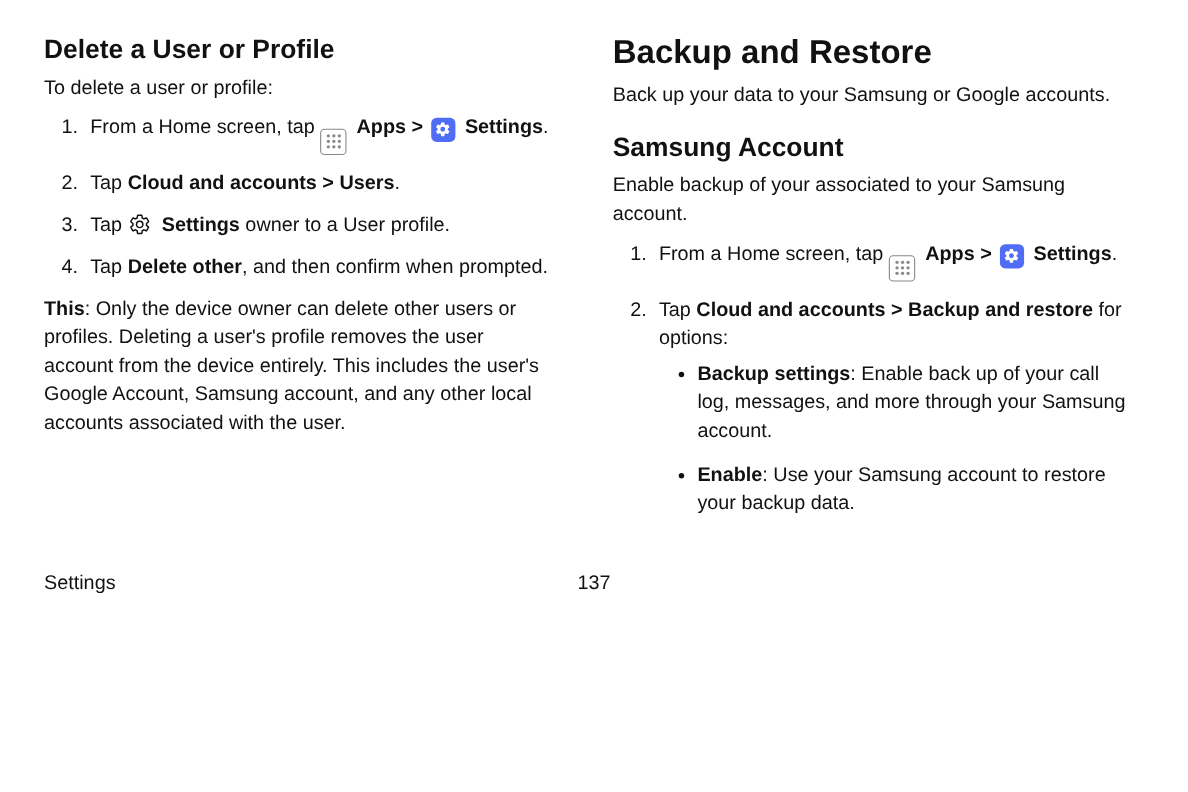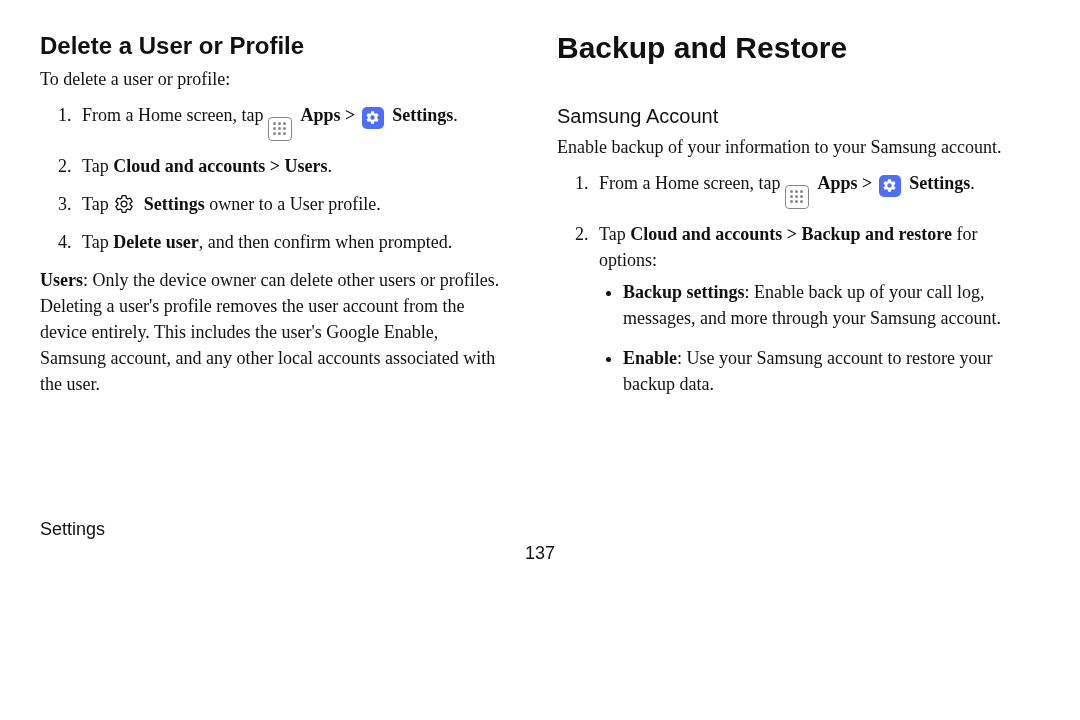--- a/index.html
+++ b/index.html
@@ -24,41 +24,40 @@
     font-size: 24px;
     font-weight: 700;
     margin: 2px 0 6px 0;
   }
   .h-main {
     font-size: 30px;
     font-weight: 700;
     margin: 1px 0 8px 0;
   }
   .h-samsung {
-    font-size: 20px;
-    font-weight: 400;
-    margin: 40px 0 6px 0;
+    font-size: 24px;
+    font-weight: 700;
+    margin: 22px 0 6px 0;
   }
   p, li {
     font-size: 18px;
     line-height: 1.45;
     margin: 0 0 10px 0;
-    font-family: Liberation Serif, serif;
   }
   ol {
     margin: 8px 0 10px 0;
     padding-left: 36px;
   }
   ol > li { padding-left: 6px; margin-bottom: 12px; }
   ul.disc {
     list-style: disc;
     margin: 6px 0 0 24px;
     padding: 0;
   }
-  ul.disc > li { margin-bottom: 14px; }
+  ul.disc > li { margin-bottom: 14px; margin-left: 11px; }
   .b { font-weight: 700; }
   .chev { font-weight: 700; }
   .icon-box {
     display: inline-flex;
     align-items: center;
     vertical-align: -4px;
   }
   .apps-icon-rect {
     width: 22px; height: 22px;
     border: 1px solid #888;
@@ -96,21 +95,21 @@
   }
   .settings-outline svg { width: 20px; height: 20px; }
   .footer {
     position: absolute;
     left: 40px; right: 40px; bottom: 24px;
     display: flex; justify-content: space-between;
     font-size: 18px;
   }
   .footer .center {
     position: absolute;
-    left: 50%; transform: translateX(-50%); margin-top: 24px;
+    left: 50%; transform: translateX(-50%);
   }
 </style>
 </head>
 <body>
 
 <div class="page">
 
   <div class="column">
     <div class="h-sub">Delete a User or Profile</div>
     <p>To delete a user or profile:</p>
@@ -150,34 +149,35 @@
       <li>
         <span>Tap </span>
         <span class="icon-box settings-outline">
           <svg viewBox="0 0 24 24">
               <path fill="none" stroke="#111" stroke-width="1.6" d="M19.4 13a7.5 7.5 0 0 0 .06-1 7.5 7.5 0 0 0-.06-1l2.1-1.65a.5.5 0 0 0 .12-.64l-2-3.46a.5.5 0 0 0-.61-.22l-2.49 1a7.3 7.3 0 0 0-1.73-1l-.38-2.65A.5.5 0 0 0 13.9 2h-3.8a.5.5 0 0 0-.49.42L9.23 5.07a7.3 7.3 0 0 0-1.73 1l-2.49-1a.5.5 0 0 0-.61.22l-2 3.46a.5.5 0 0 0 .12.64L4.62 11a7.5 7.5 0 0 0-.06 1 7.5 7.5 0 0 0 .06 1l-2.1 1.65a.5.5 0 0 0-.12.64l2 3.46a.5.5 0 0 0 .61.22l2.49-1a7.3 7.3 0 0 0 1.73 1l.38 2.65a.5.5 0 0 0 .49.42h3.8a.5.5 0 0 0 .49-.42l.38-2.65a7.3 7.3 0 0 0 1.73-1l2.49 1a.5.5 0 0 0 .61-.22l2-3.46a.5.5 0 0 0-.12-.64ZM12 15.5A3.5 3.5 0 1 1 15.5 12 3.5 3.5 0 0 1 12 15.5Z"></path>
             </svg>
         </span>
         <span class="b">Settings</span><span> owner to a User profile.</span>
       </li>
       <li>
-        <span>Tap </span><span class="b">Delete user</span><span>, and then confirm when prompted.</span>
+        <span>Tap </span><span class="b">Delete other</span><span>, and then confirm when prompted.</span>
       </li>
     </ol>
 
     <p>
-      <span class="b">Users</span><span>: Only the device owner can delete other users or profiles. Deleting a user's profile removes the user account from the device entirely. This includes the user's Google Enable, Samsung account, and any other local accounts associated with the user.</span>
+      <span class="b">This</span><span>: Only the device owner can delete other users or profiles. Deleting a user's profile removes the user account from the device entirely. This includes the user's Google Account, Samsung account, and any other local accounts associated with the user.</span>
     </p>
   </div>
 
   <div class="column">
     <div class="h-main">Backup and Restore</div>
+    <p>Back up your data to your Samsung or Google accounts.</p>
 
     <div class="h-samsung">Samsung Account</div>
-    <p>Enable backup of your information to your Samsung account.</p>
+    <p>Enable backup of your associated to your Samsung account.</p>
 
     <ol>
       <li>
         <span>From a Home screen, tap </span>
         <span class="icon-box">
           <span class="apps-icon-rect">
               <span class="apps-dots">
                 <i></i>
                 <i></i>
                 <i></i>

